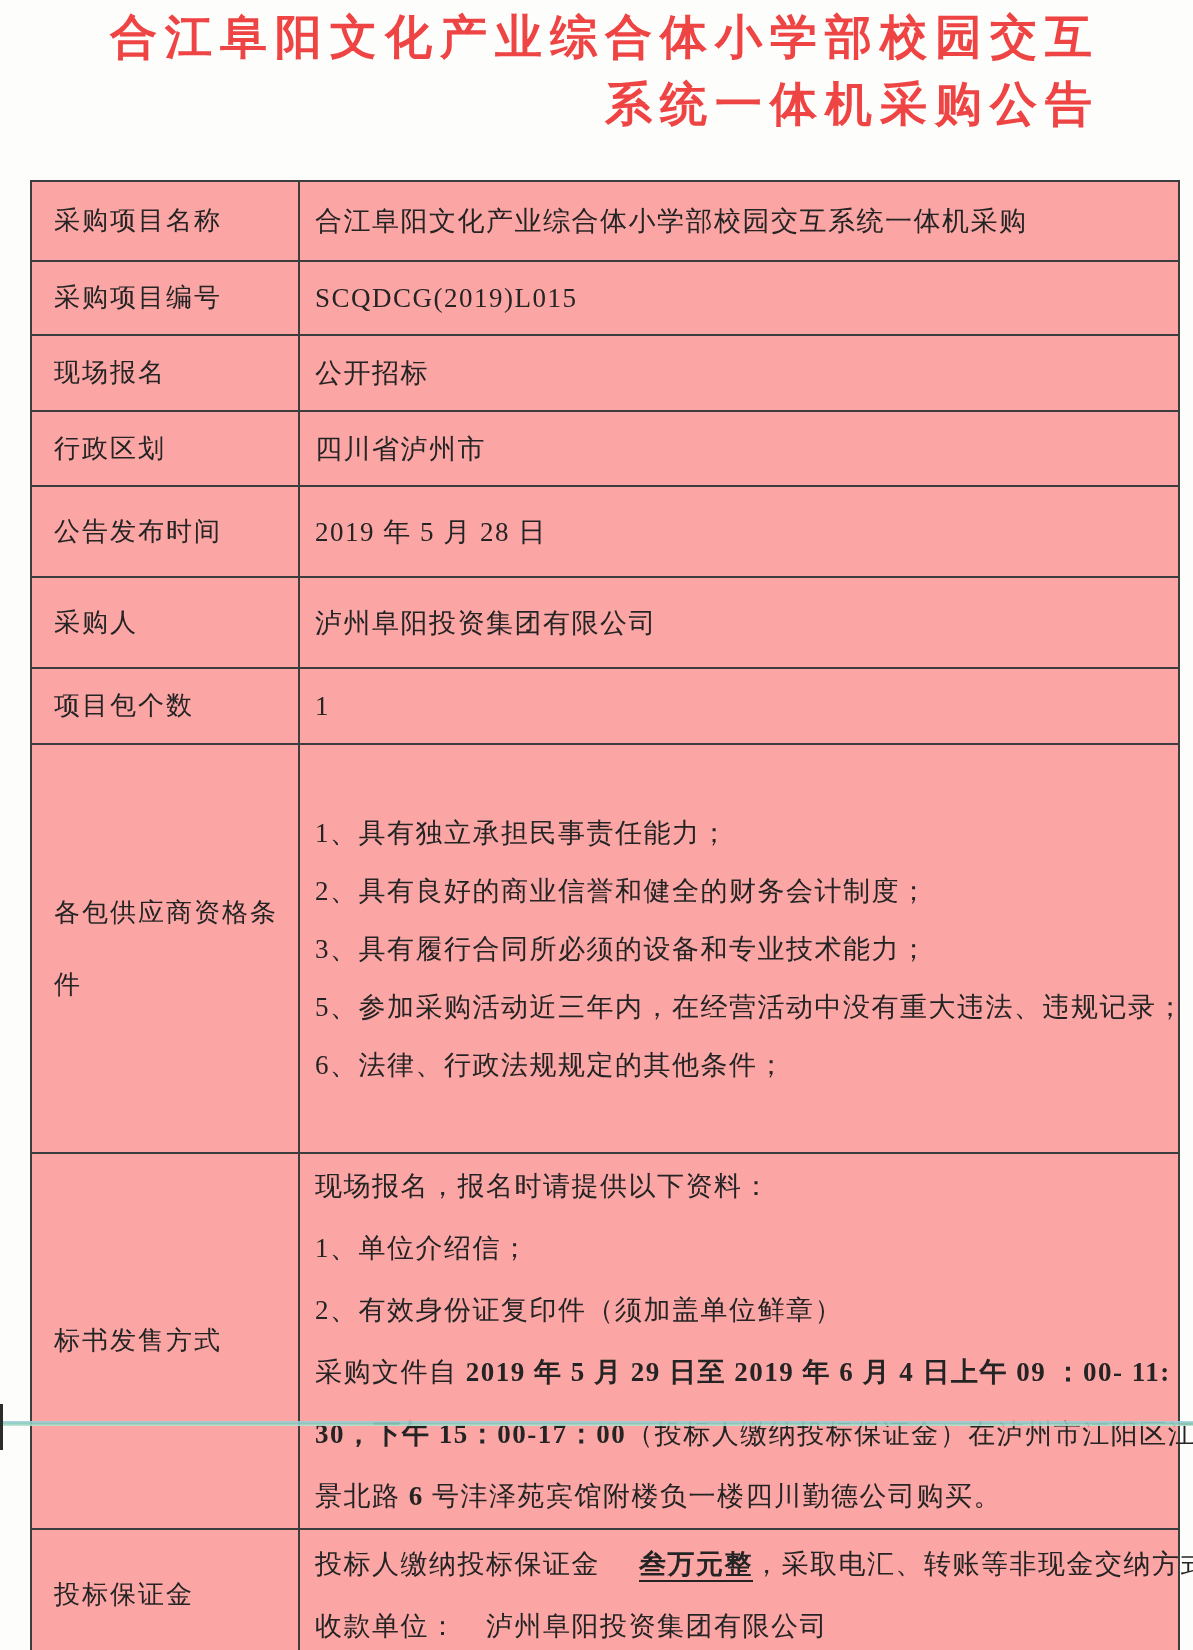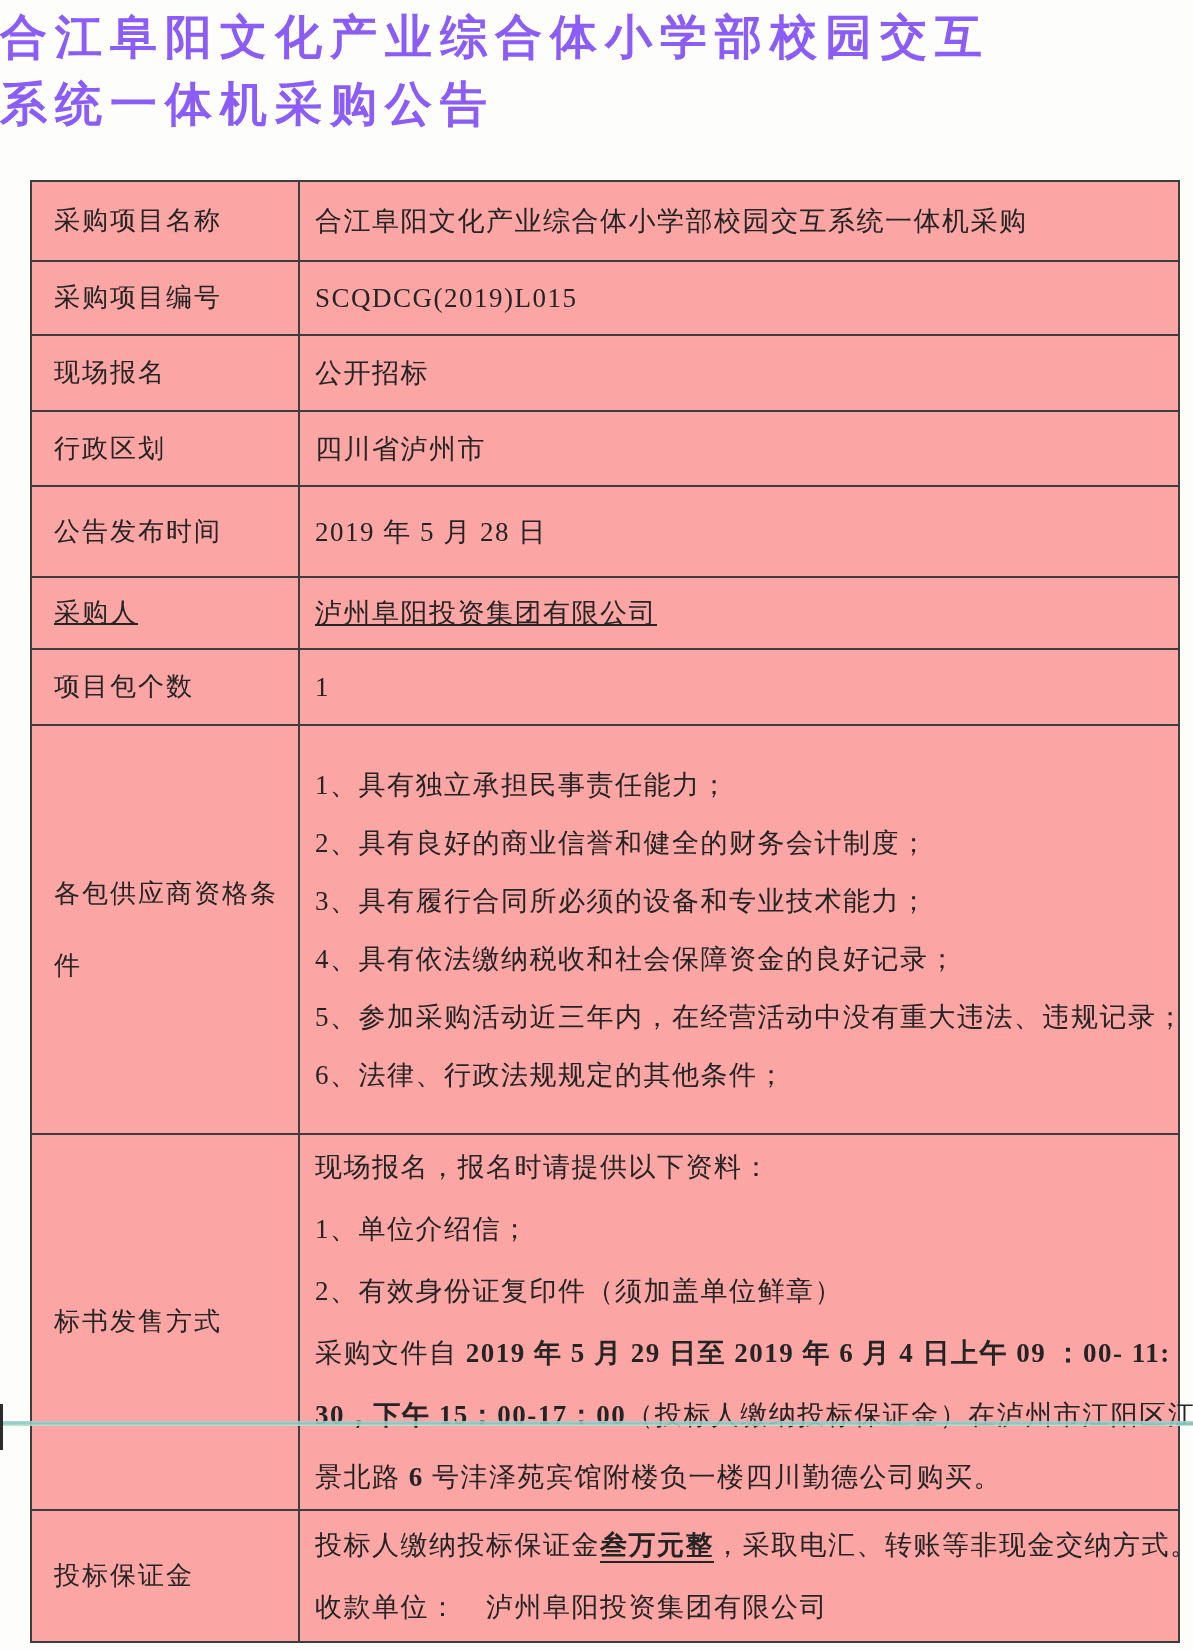--- a/index.html
+++ b/index.html
@@ -7,41 +7,41 @@
     position:relative;
     width:1193px;height:1650px;
     background:#fdfdfc;
     font-family:"Liberation Serif","DejaVu Serif",serif;
     color:#242424;
     overflow:hidden;
   }
   
   .title{
     position:absolute;top:4px;left:0;width:1100px;
-    text-align:left;
+    text-align:right;
     font-size:47px;font-weight:700;
     letter-spacing:8px;
     line-height:67px;
-    color:#8b5cf6;
+    color:#ef4444;
   }
   
   .doc-table{
     position:absolute;left:30px;top:180px;width:1150px;
     border:2px solid #3d3d3d;
     box-sizing:border-box;
     background:#fca5a5;
   }
   .row{display:flex;box-sizing:border-box;border-top:2px solid #3d3d3d;}
   .doc-table > .row:first-child{border-top:none;}
   .doc-table > .row:nth-child(1){height:78px;}
   .doc-table > .row:nth-child(2){height:74px;}
   .doc-table > .row:nth-child(3){height:76px;}
   .doc-table > .row:nth-child(4){height:75px;}
   .doc-table > .row:nth-child(5){height:91px;}
-  .doc-table > .row:nth-child(6){height:72px;text-decoration:underline;}
+  .doc-table > .row:nth-child(6){height:91px;}
   .doc-table > .row:nth-child(7){height:76px;}
   .doc-table > .row:nth-child(8){height:409px;}
   .doc-table > .row:nth-child(9){height:376px;}
   .doc-table > .row:nth-child(10){height:132px;}
   .cell-label{
     flex:0 0 268px;width:268px;box-sizing:border-box;
     border-right:2px solid #3d3d3d;
     display:flex;align-items:center;
     padding-left:22px;
     font-size:26px;letter-spacing:2px;line-height:72px;
@@ -49,21 +49,21 @@
   .cell-label .lbl{display:block;width:232px;}
   .cell-value{
     flex:1;box-sizing:border-box;
     display:flex;flex-direction:column;justify-content:center;
     padding-left:15px;padding-right:8px;
     font-size:27px;letter-spacing:1.5px;
   }
   .ln{line-height:62px;white-space:nowrap;}
   .doc-table > .row:nth-child(8) .ln{line-height:58px;}
   .b{font-weight:700;}
-  .u{text-decoration:underline;text-decoration-thickness:2px;text-underline-offset:7px;}
+  .u{text-decoration:underline;text-decoration-thickness:2px;text-underline-offset:7px;margin-left:39px;}
   
   .scan-line{
     position:absolute;left:0;top:1421px;width:1193px;height:5px;
     background:linear-gradient(to bottom,#a9cfe2,#82c7ba 45%,#bfe6d2);
     opacity:.9;
   }
   .edge-mark{
     position:absolute;left:0;top:1404px;width:3px;height:46px;
     background:#2c2c2c;
   }
@@ -135,21 +135,20 @@
         </div>
       </div>
       <div class="row">
         <div class="cell-label">
           <span class="lbl">各包供应商资格条件</span>
         </div>
         <div class="cell-value">
           <div class="ln"><span class="">1、具有独立承担民事责任能力；</span></div>
           <div class="ln"><span class="">2、具有良好的商业信誉和健全的财务会计制度；</span></div>
           <div class="ln"><span class="">3、具有履行合同所必须的设备和专业技术能力；</span></div>
-          <div class="ln"><span class="">4、具有依法缴纳税收和社会保障资金的良好记录；</span></div>
           <div class="ln"><span class="">5、参加采购活动近三年内，在经营活动中没有重大违法、违规记录；</span></div>
           <div class="ln"><span class="">6、法律、行政法规规定的其他条件；</span></div>
         </div>
       </div>
       <div class="row">
         <div class="cell-label">
           <span class="lbl">标书发售方式</span>
         </div>
         <div class="cell-value">
           <div class="ln"><span class="">现场报名，报名时请提供以下资料：</span></div>

